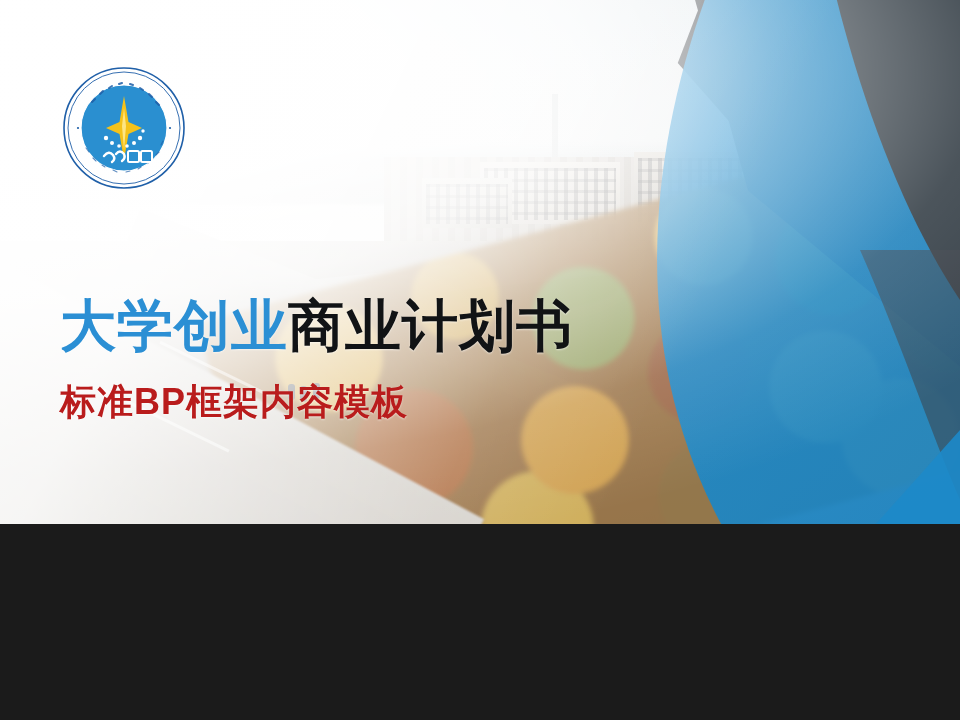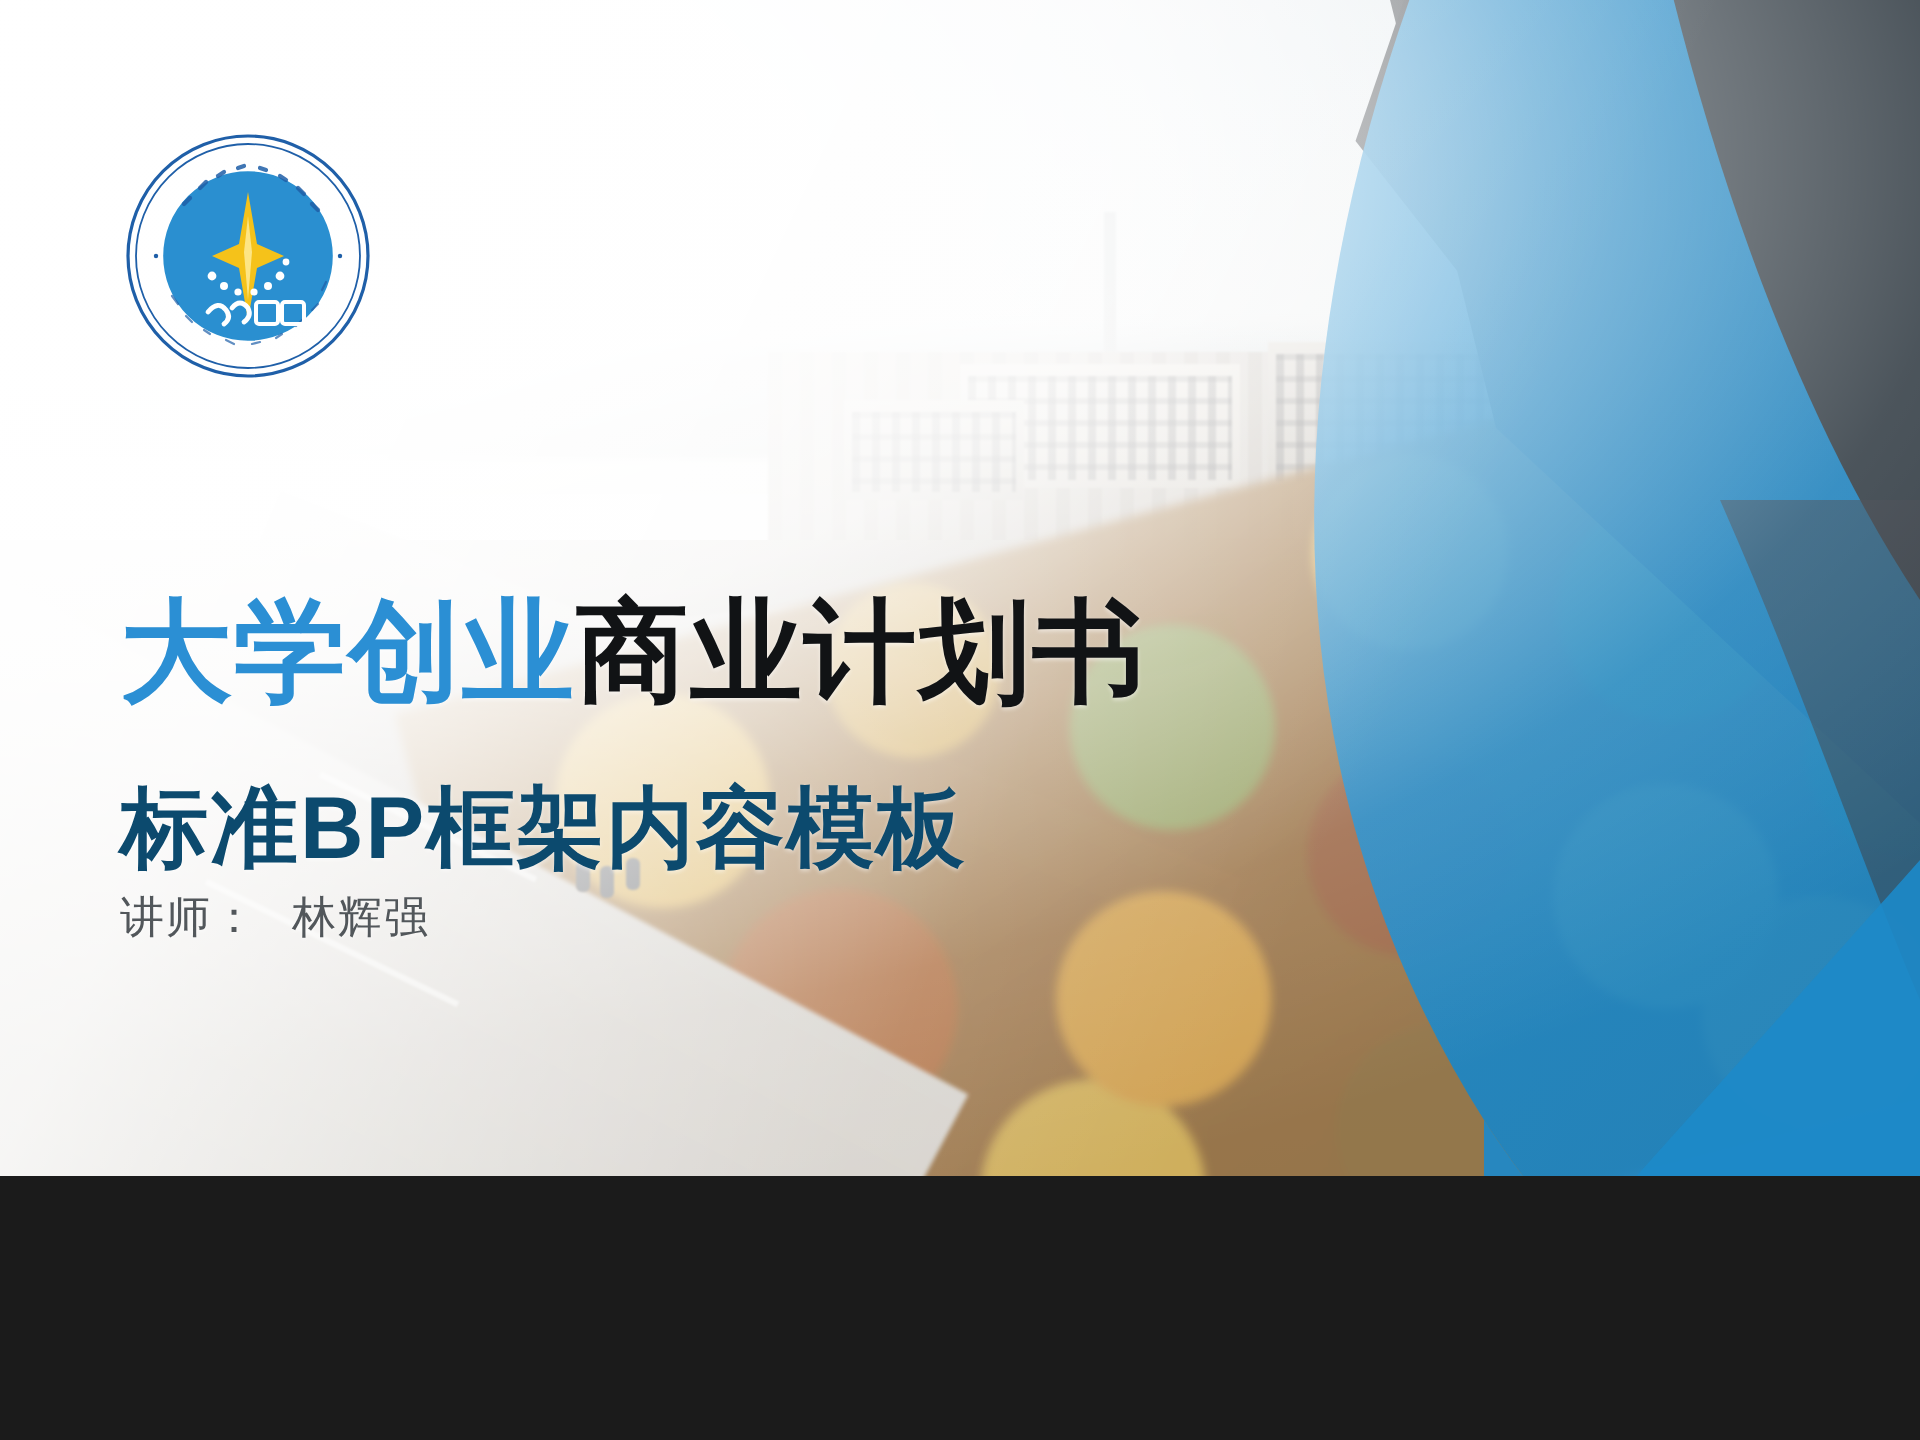--- a/index.html
+++ b/index.html
@@ -1,21 +1,21 @@
 <!DOCTYPE html>
 <html lang="zh"><head>
 <meta charset="utf-8">
 <title>Presentation Title Slide</title>
 <style>
   html,body{margin:0;padding:0;background:#1b1b1b;}
   *{box-sizing:border-box;}
 
   .slide{
     position:relative;
-    width:960px;height:588px;
+    width:960px;height:524px;
     overflow:hidden;
     background:#f6f8f8;
     font-family:"Liberation Sans","DejaVu Sans",sans-serif;
     -webkit-font-smoothing:antialiased;
   }
 
   
   .photo{position:absolute;inset:0;overflow:hidden;}
 
   
@@ -138,21 +138,21 @@
     position:absolute;left:60px;top:258px;
     font-size:56px;font-weight:bold;letter-spacing:1px;
     line-height:1.06;white-space:nowrap;
     text-shadow:0 1px 2px rgba(255,255,255,.55);
   }
   .title .hl{color:#2b8fd4;}
   .title .dk{color:#111315;}
 
   .subtitle{
     position:absolute;left:60px;top:348px;
-    font-size:44px;color:#0c4a6e;letter-spacing:1px;white-space:nowrap;
+    font-size:36px;color:#b91c1c;letter-spacing:1px;white-space:nowrap;
     text-shadow:0 1px 2px rgba(255,255,255,.5);
   }
 
   .meta{position:absolute;left:60px;top:440px;}
   .meta .row{
     font-size:22px;color:#52575b;letter-spacing:1px;
     line-height:1.75;white-space:nowrap;
     text-shadow:0 1px 2px rgba(255,255,255,.6);
   }
   .meta .row .lbl{display:inline-block;min-width:86px;}
@@ -297,19 +297,16 @@
     </svg>
   </div>
 
   <h1 class="title">
     <span class="hl">大学创业</span><span class="dk">商业计划书</span>
   </h1>
 
   <h2 class="subtitle">标准BP框架内容模板</h2>
 
   <div class="meta">
-    <div class="row">
-      <span class="lbl">讲师：</span><span>林辉强</span>
-    </div>
   </div>
 
 
 </div>
 
 </body></html>

